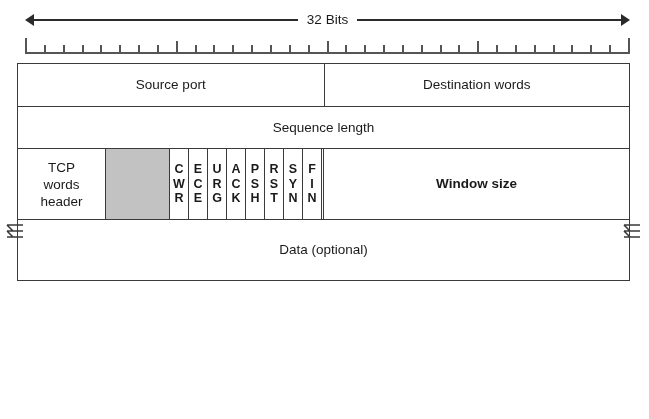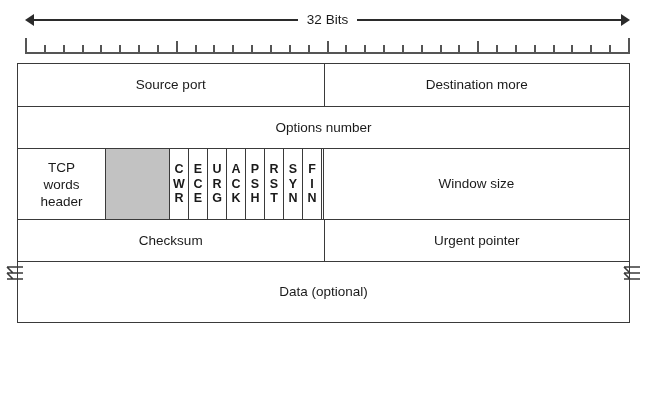--- a/index.html
+++ b/index.html
@@ -154,20 +154,21 @@
     font-size: 12.5px;
     line-height: 14.5px;
     font-weight: 600;
   }
   .cell-flagpad {
     flex: 1 1 auto;
   }
   .cell-window {
     width: 306px;
     flex: 0 0 306px;
+    font-weight: bold;
   }
 
   
   .break-mark {
     position: absolute;
     width: 30px;
     height: 22px;
     pointer-events: none;
   }
   .break-mark.bl { left: -15px; }
@@ -224,27 +225,27 @@
       <div class="tick end" style="left: 603px;"></div>
     </div>
 
   <div class="fields">
 
     <div class="row">
       <div class="cell half h42">
         <span>Source port</span>
       </div>
       <div class="cell half h42">
-        <span>Destination more</span>
+        <span>Destination words</span>
       </div>
     </div>
 
     <div class="row">
       <div class="cell full h41">
-        <span>Options number</span>
+        <span>Sequence length</span>
       </div>
     </div>
 
 
     <div class="row">
       <div class="cell cell-hdrlen h70">
         <span>TCP</span>
         <span>words</span>
         <span>header</span>
       </div>
@@ -290,28 +291,20 @@
           <span>F</span>
           <span>I</span>
           <span>N</span>
         </div>
       <div class="cell cell-flagpad h70"></div>
       <div class="cell cell-window h70">
         <span>Window size</span>
       </div>
     </div>
 
-    <div class="row">
-      <div class="cell half h41">
-        <span>Checksum</span>
-      </div>
-      <div class="cell half h41">
-        <span>Urgent pointer</span>
-      </div>
-    </div>
 
 
     <div class="row last">
       <div class="cell full h60">
         <span>Data (optional)</span>
       </div>
       <svg class="break-mark bl" viewBox="0 0 30 22">
         <path class="tcp-svg-line" d="M4,5 L20,5 M4,5 L10,11 M4,11 L20,11 M4,11 L10,17 M4,17 L20,17"></path>
       </svg>
       <svg class="break-mark br" viewBox="0 0 30 22">

